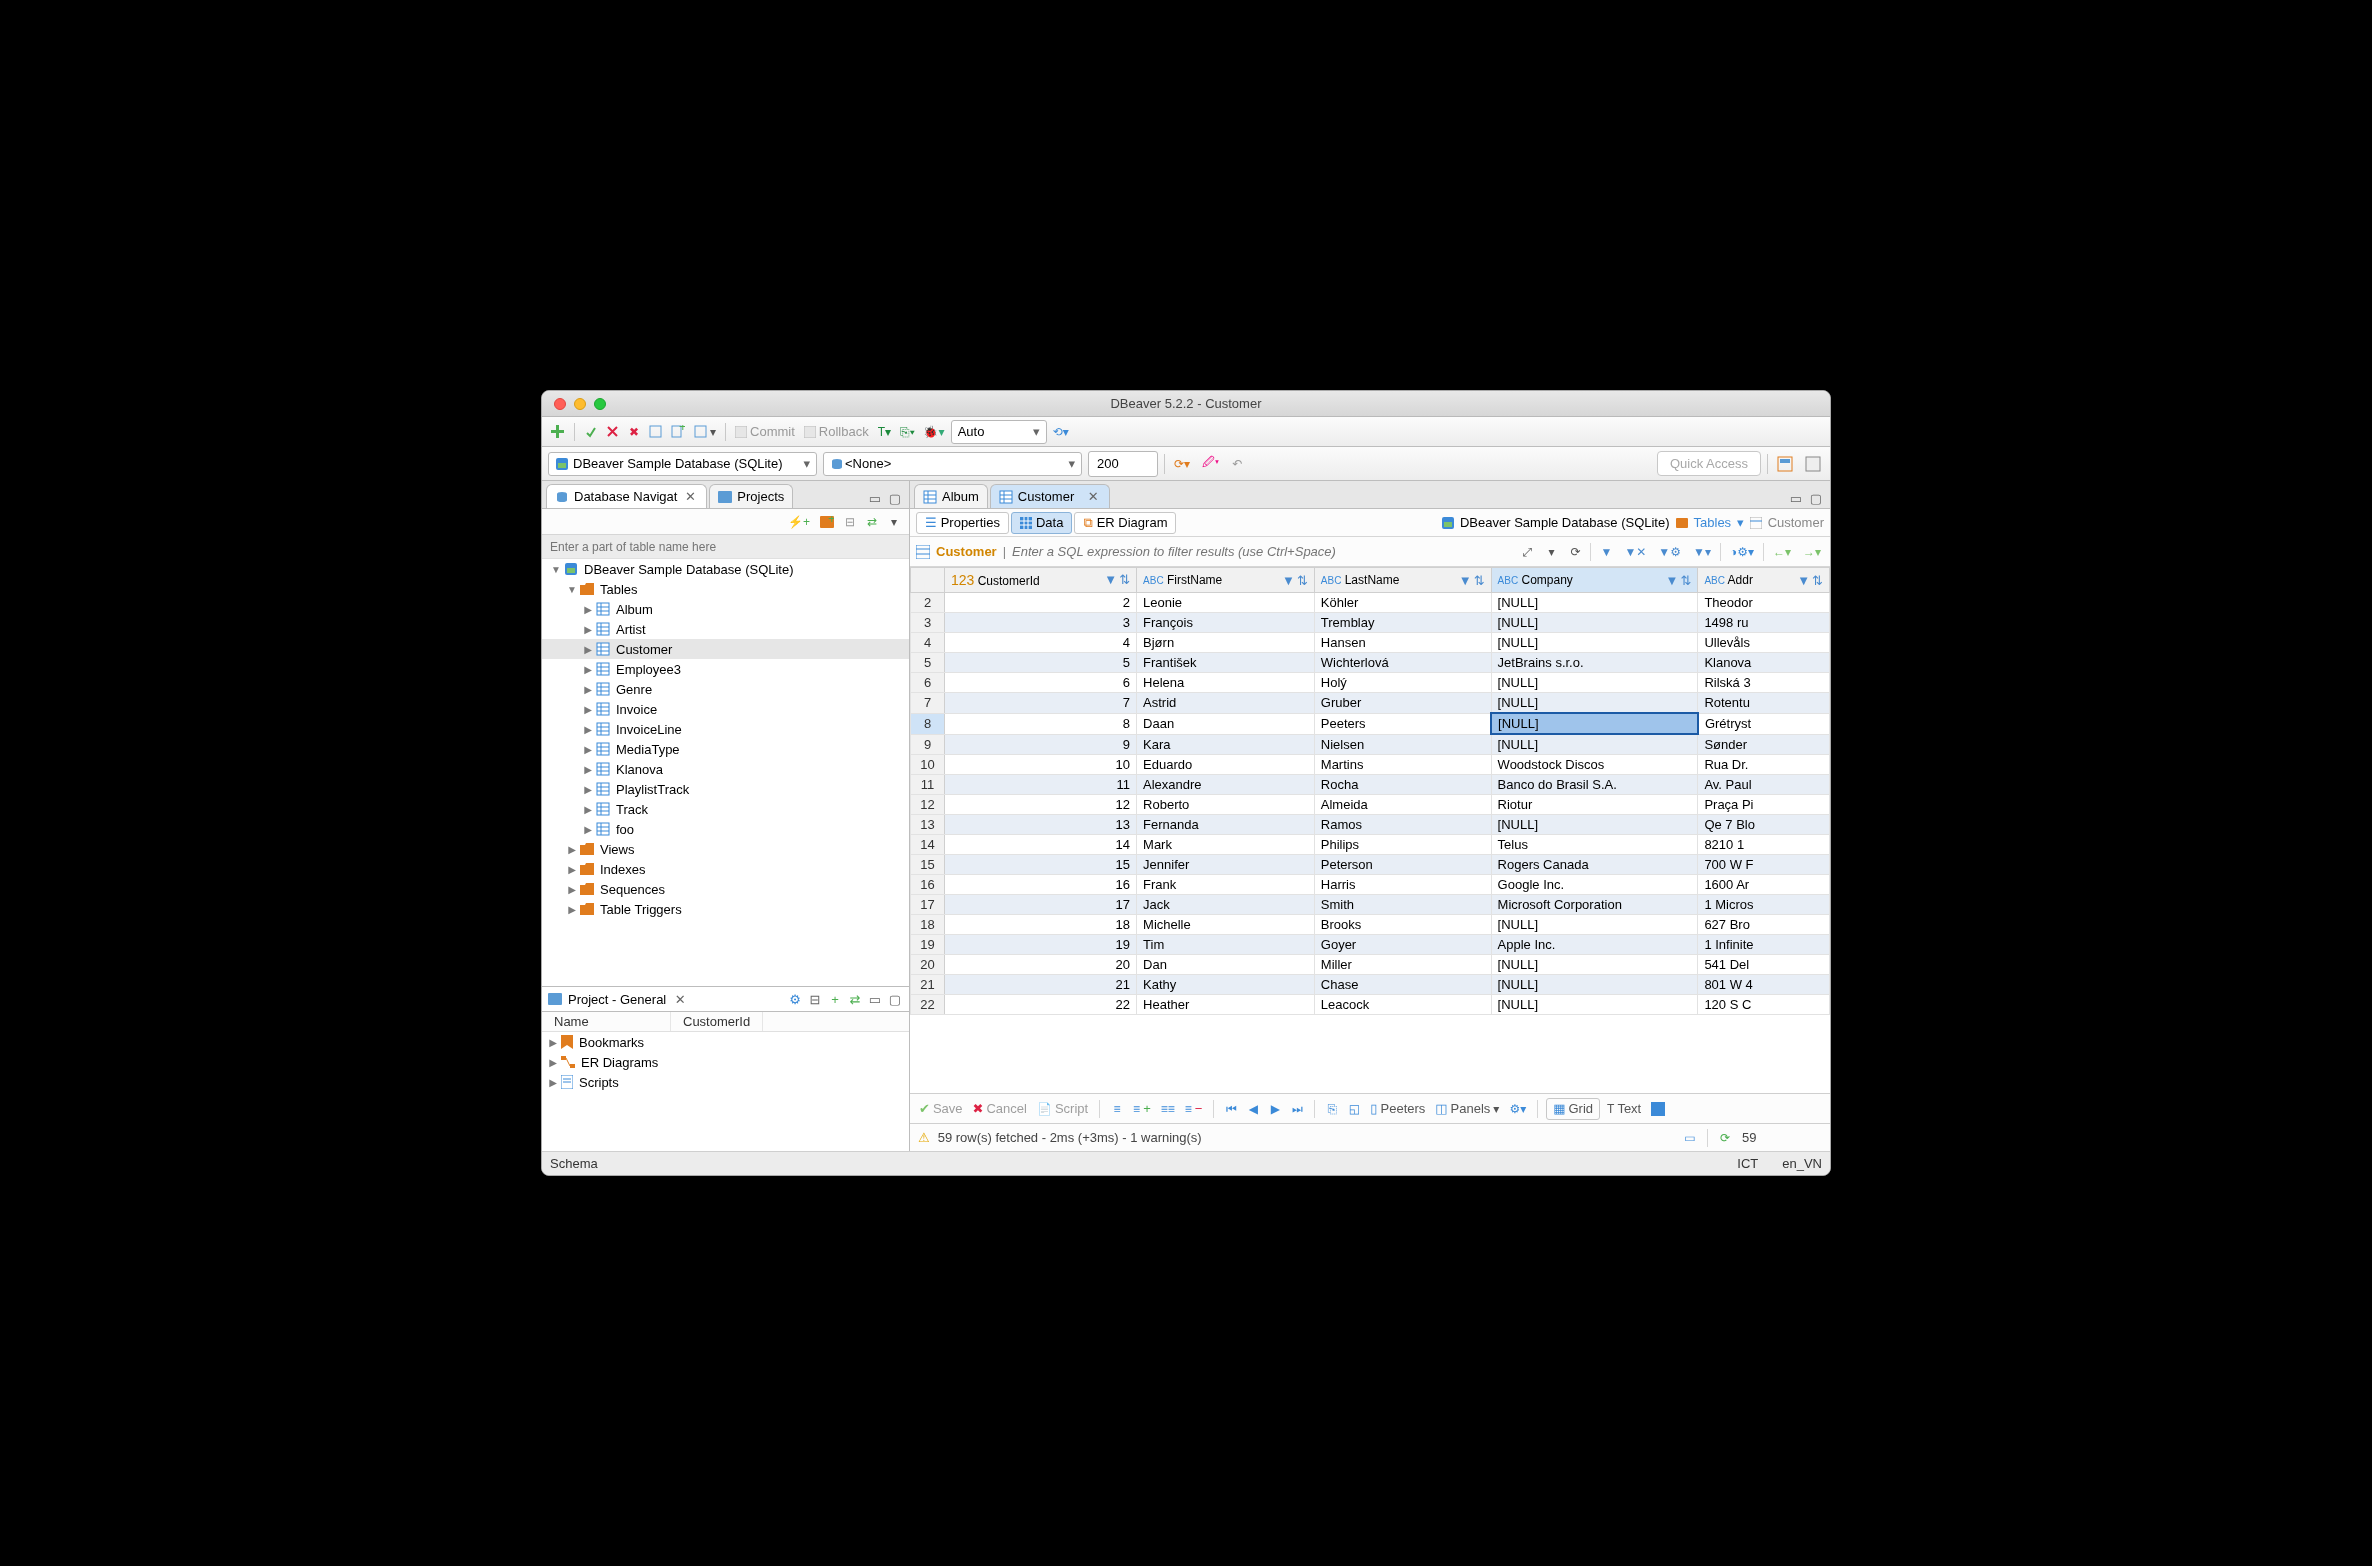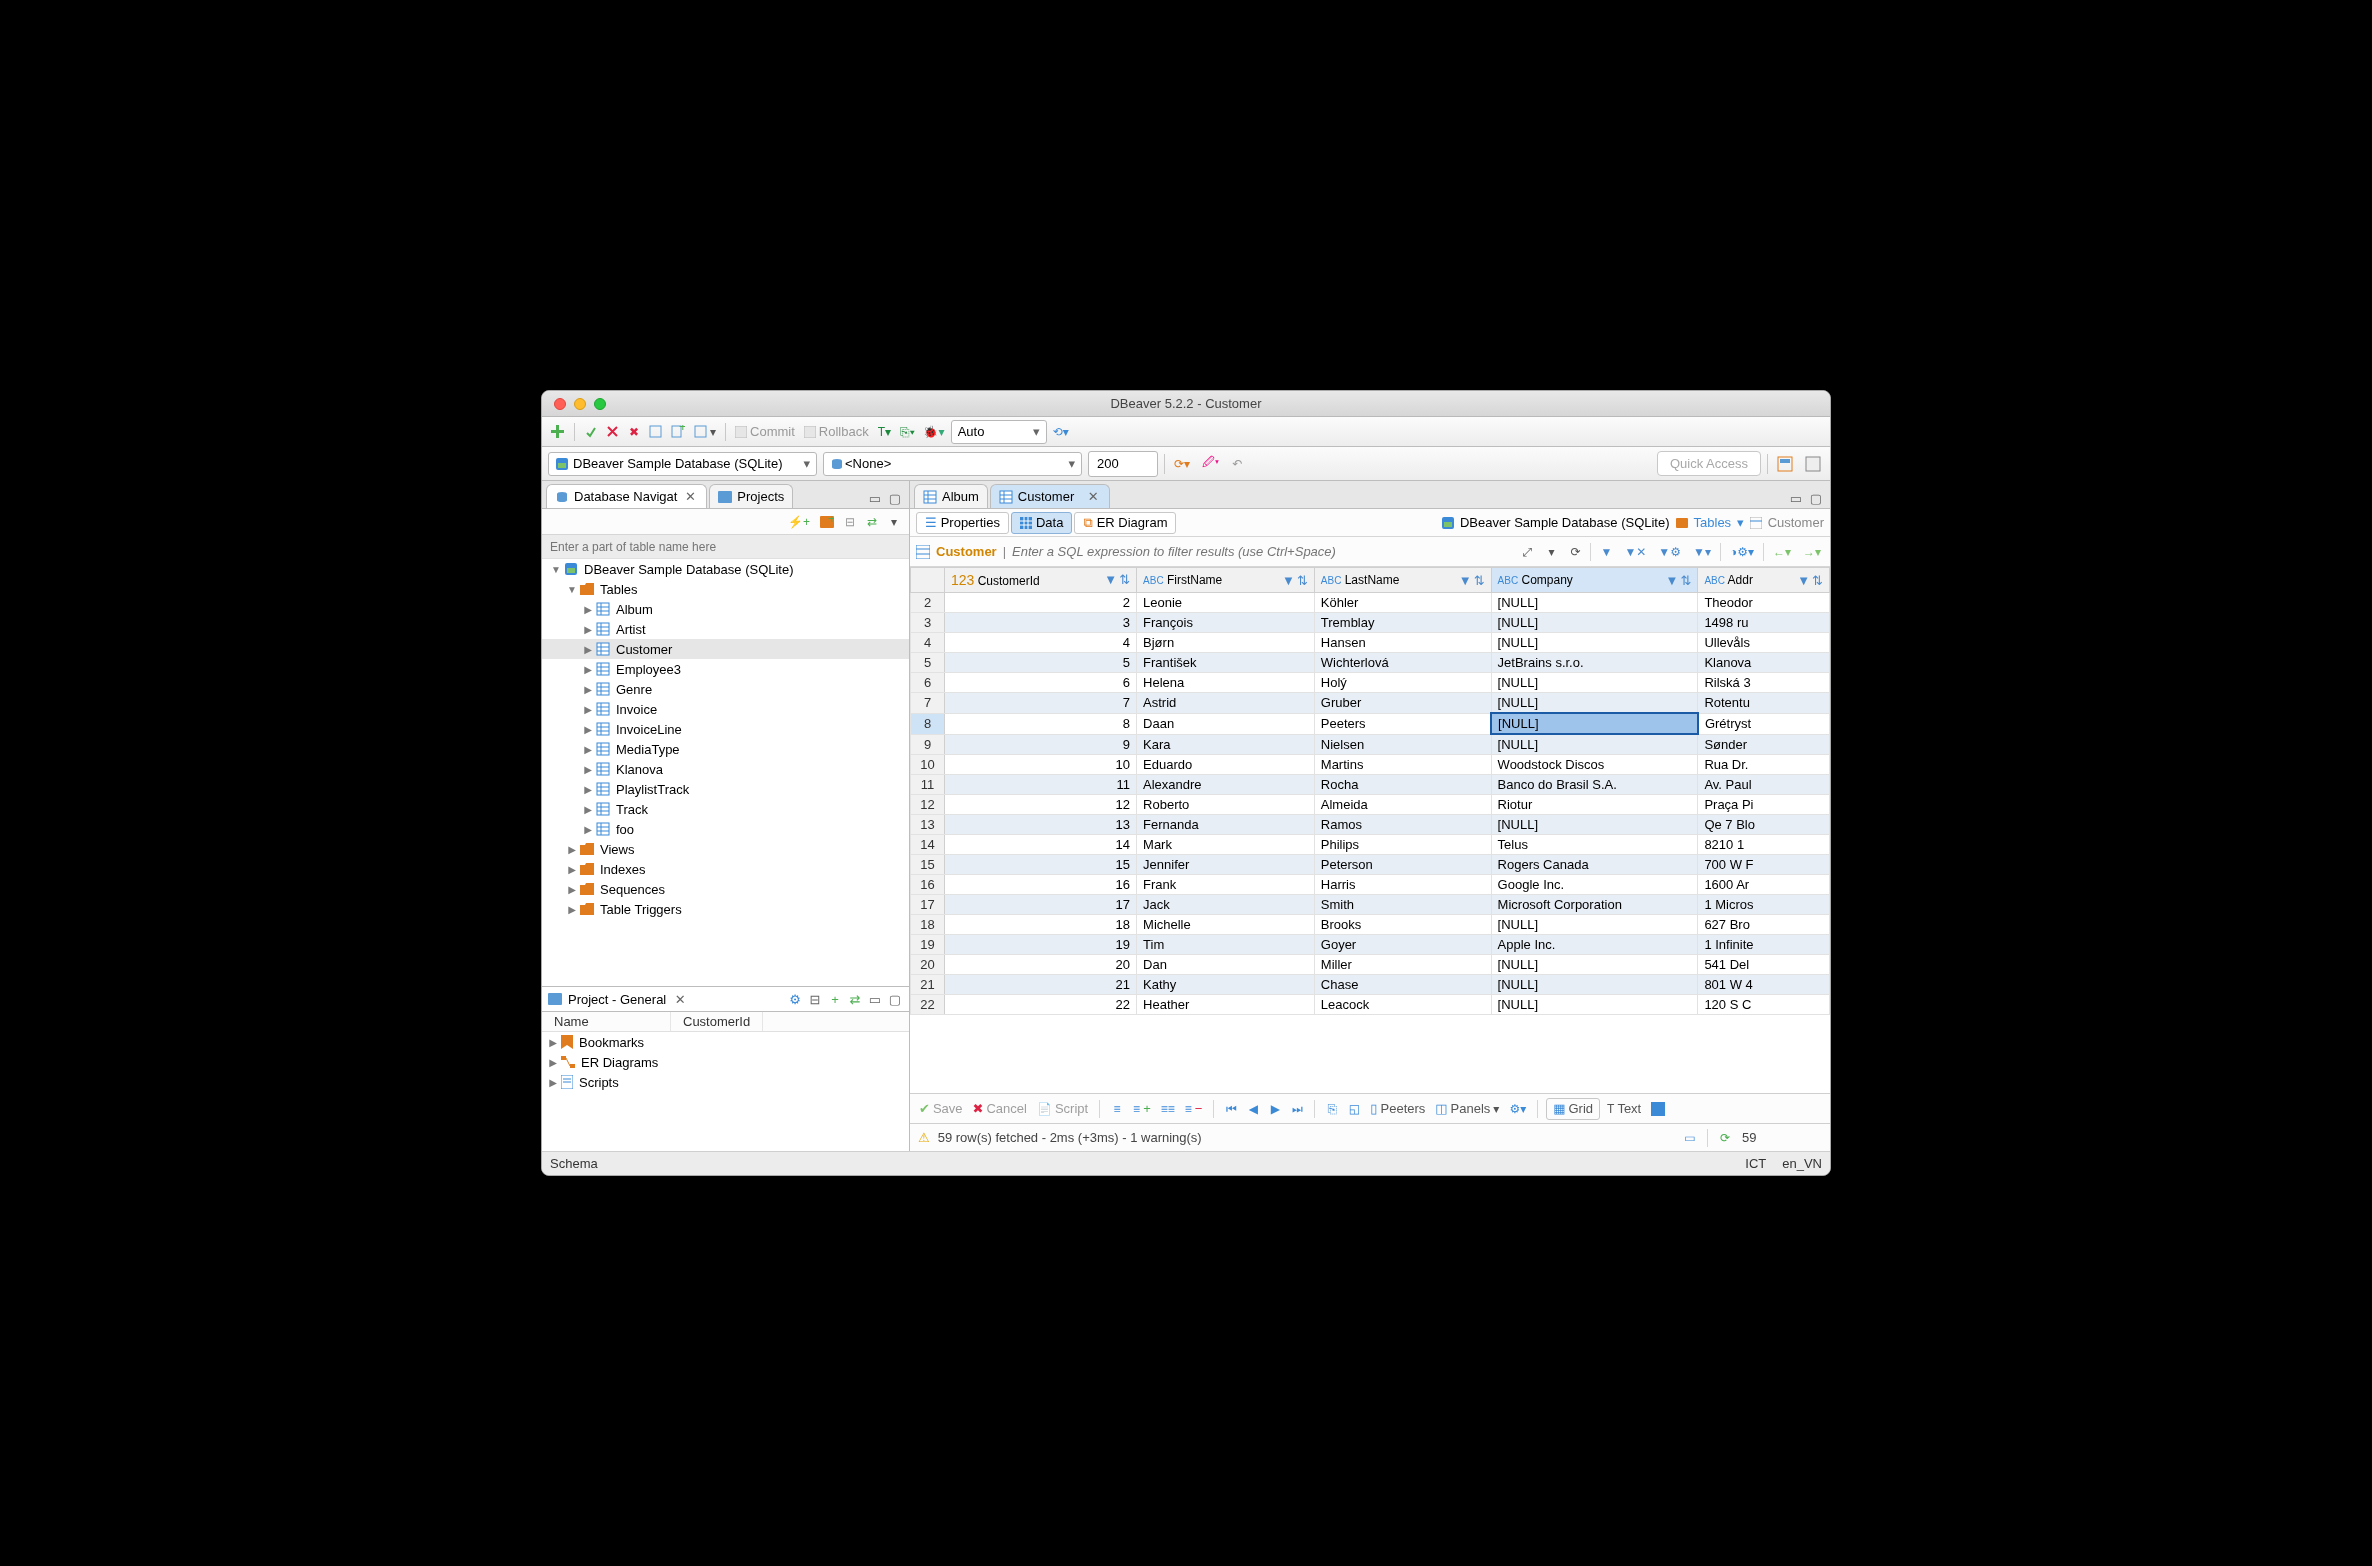--- a/index.html
+++ b/index.html
@@ -56,21 +56,21 @@
 .grid tr:nth-child(odd) td { background:#fff;}
 .grid tr:nth-child(even) td { background:#e8eef6;}
 .grid td.rownum { background:#f1f1f1 !important; text-align:center; width:34px; color:#333; border-right:1px solid #cfcfcf;}
 .grid td.id { text-align:right;}
 .grid td.selected-cell { background:#9fc4eb !important; border:2px solid #1b5aa5;}
 .grid tr.selected-row td.rownum { background:#cfe3f7 !important;}
 .bottombar { height:30px; border-top:1px solid #cfcfcf; display:flex; align-items:center; gap:4px; padding:0 6px; background:#fcfcfc; font-size:12px;}
 .bottombar .disabled { color:#9e9e9e;}
 .bottombar .sep { width:1px; height:18px; background:#d6d6d6; margin:0 4px;}
 .statusbar2 { height:28px; border-top:1px solid #cfcfcf; display:flex; align-items:center; padding:0 8px; gap:8px; background:#fcfcfc; font-size:12px; color:#444;}
-.statusbar3 { height:24px; border-top:1px solid #cfcfcf; display:flex; align-items:center; padding:0 8px; background:#ececec; font-size:12px; color:#333; gap:16px;}
+.statusbar3 { height:24px; border-top:1px solid #cfcfcf; display:flex; align-items:center; padding:0 8px; background:#ececec; font-size:12px; color:#333; gap:24px;}
 .statusbar3 .spacer { flex:1;}
 .icon { display:inline-flex; align-items:center; justify-content:center;}
 .th-tools { float:right; display:inline-flex; gap:2px; color:#4a8bcf;}
 .qa-btn { border:1px solid #c8c8c8; border-radius:4px; padding:4px 12px; color:#a8a8a8; background:#fff; font-size:13px;}
 </style>
 </head>
 <body>
 
 <div class="window">
 

